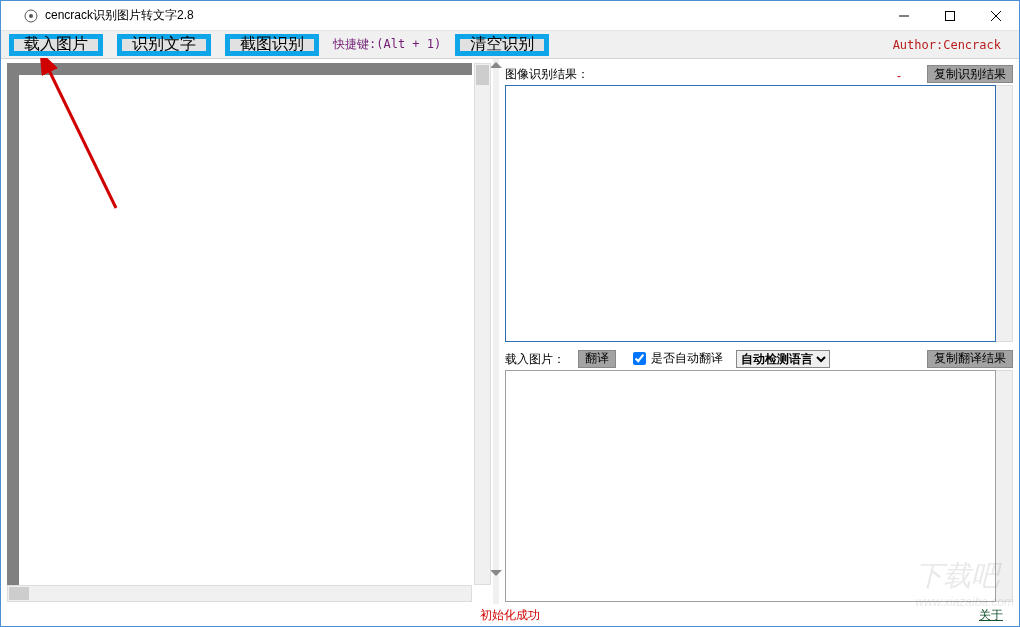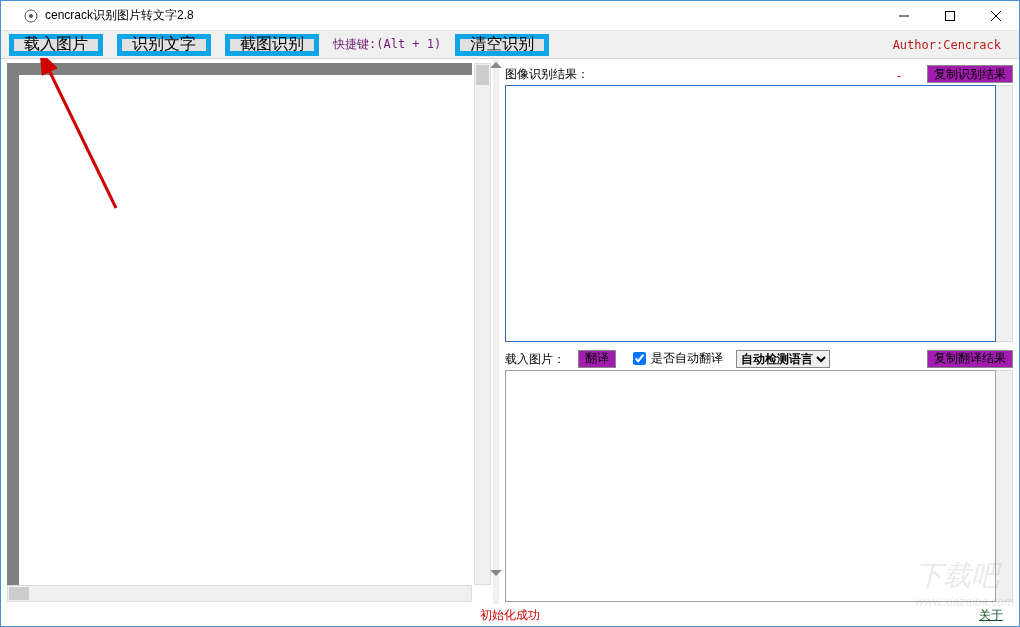--- a/index.html
+++ b/index.html
@@ -29,21 +29,21 @@
   .hscroll { height:17px; background:#f0f0f0; border:1px solid #dcdcdc; position:relative; margin-right:19px; }
   .hscroll .thumb { position:absolute; top:1px; bottom:1px; left:1px; width:20px; background:#cdcdcd; }
 
   .splitter { width:6px; background:#f0f0f0; cursor:col-resize; display:flex; flex-direction:column; align-items:center; justify-content:flex-start; padding-top:2px; gap:500px;}
   .splitter .grip { width:16px; height:8px; }
 
   .section-header { display:flex; align-items:flex-end; height:20px; gap:13px; margin-bottom:2px; white-space:nowrap; }
   .section-header .lbl { flex:0 0 auto; }
   .section-header .flex { flex:1; }
   .dash { color:#d00000; width:30px; text-align:center; }
-  .smallbtn { height:18px; padding:0 6px; background:#a21caf; border:1px solid #888; font-size:12px; display:flex; align-items:center; font-family:Liberation Sans, sans-serif; }
+  .smallbtn { height:18px; padding:0 6px; background:#a3a3a3; border:1px solid #888; font-size:12px; display:flex; align-items:center; font-family:Liberation Sans, sans-serif; }
 
   .textarea-wrap { position:relative; flex:1; display:flex; min-height:0; }
   .textarea { flex:1; border:1px solid #2f6db5; resize:none; font-family:"SimSun",monospace; font-size:12px; padding:2px; outline:none; }
   .textarea.plain { border:1px solid #a0a0a0; }
   .textarea-vscroll { width:17px; background:#f0f0f0; border:1px solid #dcdcdc; border-left:none; }
 
   .hsplit { height:6px; cursor:row-resize; }
 
   .translate-row .chk { display:flex; align-items:center; gap:2px; }
   .translate-row select { height:18px; font-size:12px; font-family:inherit; font-weight:bold; border:1px solid #888;margin-top:13px; }

